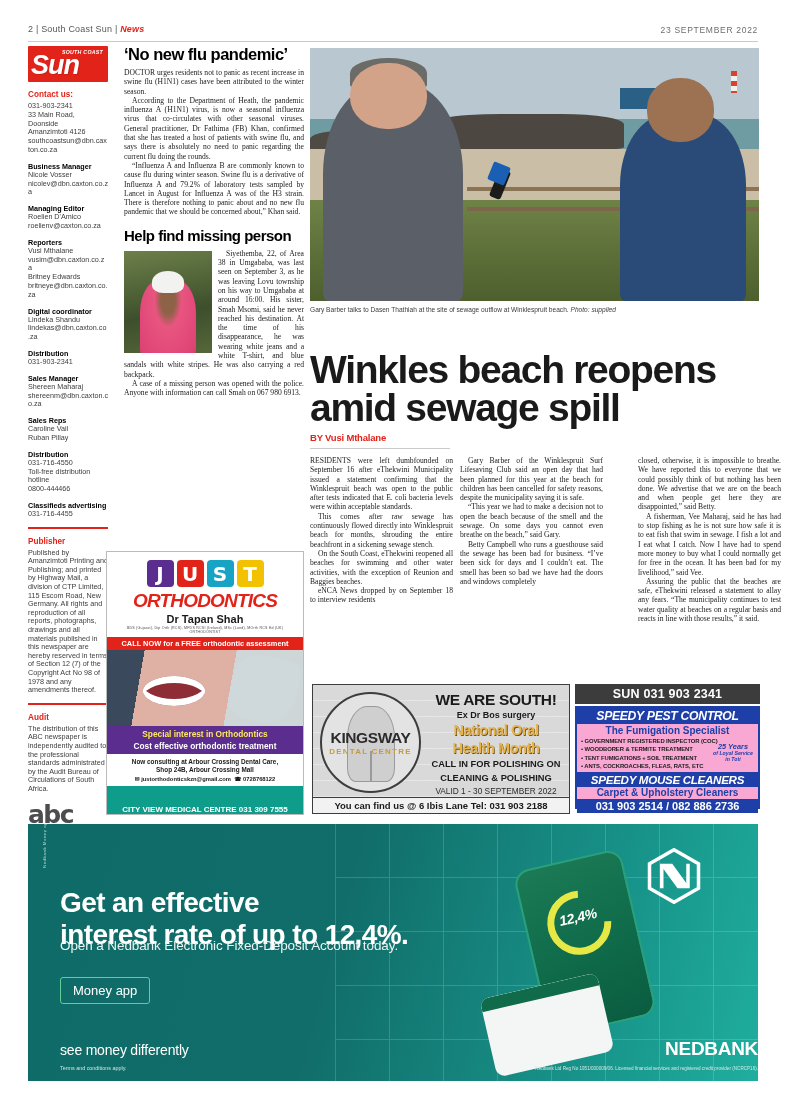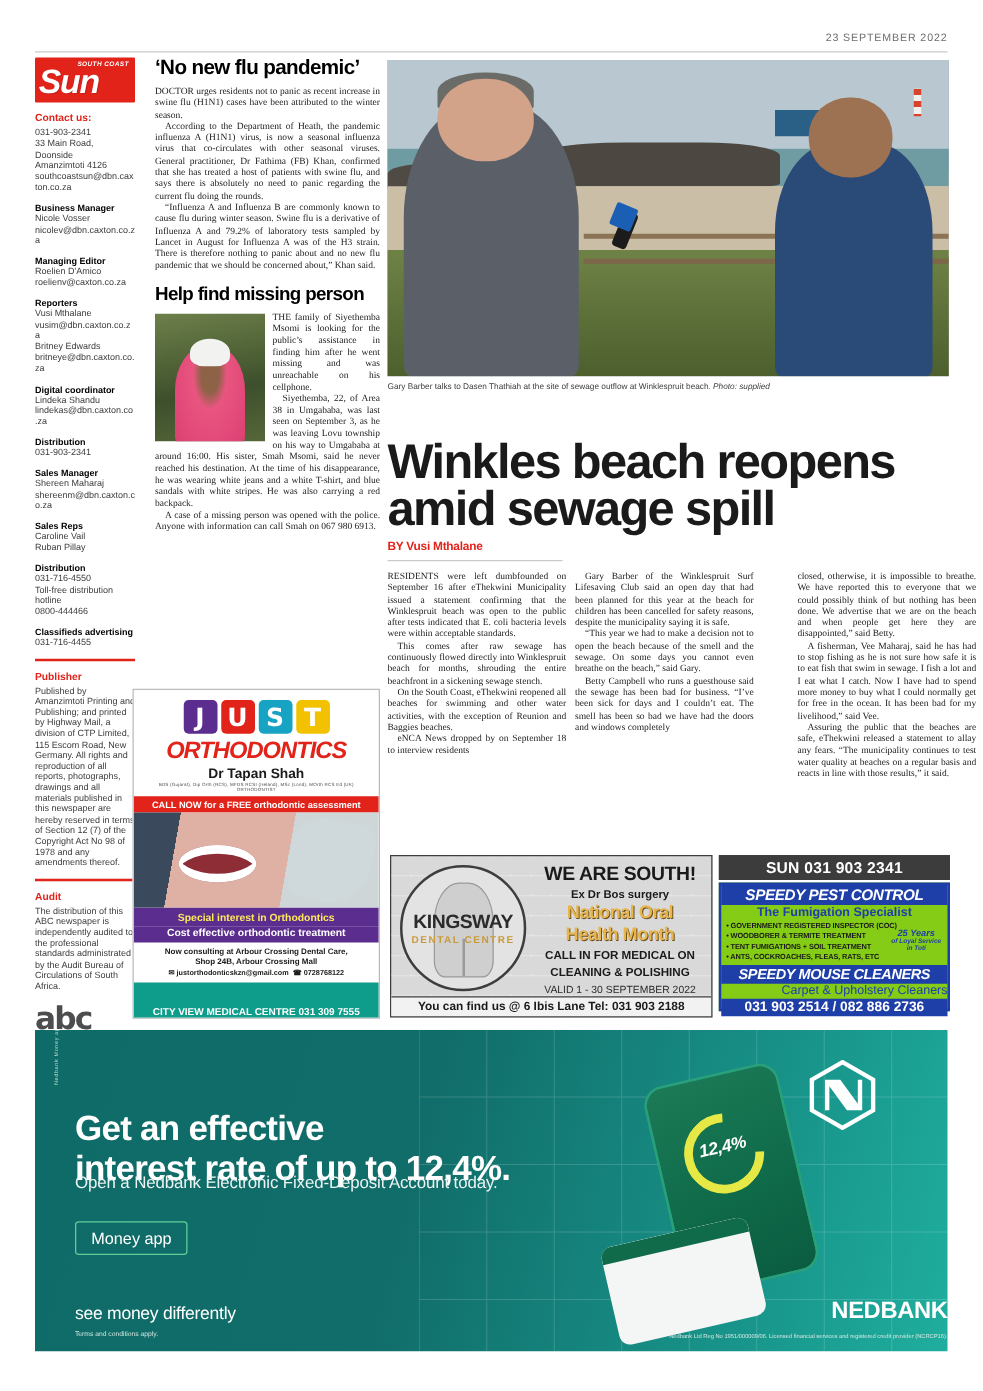--- a/index.html
+++ b/index.html
@@ -213,37 +213,37 @@
     border-top:1.5px solid #3d3d3d; text-align:center;
     font-size:9.5px; font-weight:bold; color:#1a1a1a; padding:2px 0;
   }
 
   
   .pestad { position:absolute; left:575px; top:684px; width:185px; height:130px; }
   .pest-sun {
     background:#3c3c3c; color:#fff; text-align:center;
     font-size:12.5px; font-weight:bold; padding:3px 0; letter-spacing:0.2px;
   }
-  .pest-box { border:2px solid #1f3fa8; background:#84cc16; margin-top:2px; height:103px; position:relative; }
+  .pest-box { border:2px solid #1f3fa8; background:#f9a8d4; margin-top:2px; height:103px; position:relative; }
   .pest-t1 {
     background:#1f3fa8; color:#fff; text-align:center; font-style:italic;
     font-weight:bold; font-size:12.2px; padding:1px 0; letter-spacing:-0.3px;
   }
   .pest-t2 { color:#1f3fa8; text-align:center; font-weight:bold; font-size:10px; margin:1px 0; }
   .pest-li { color:#1a1a1a; font-weight:bold; font-size:5.9px; padding-left:4px; line-height:8.3px; letter-spacing:-0.1px; }
   .pest-badge {
     position:absolute; right:4px; top:36px; width:42px; text-align:center;
     color:#1f3fa8; font-size:5.2px; font-weight:bold; font-style:italic; line-height:6px;
   }
   .pest-badge .yrs { font-size:7.4px; }
   .pest-t3 {
     background:#1f3fa8; color:#fff; text-align:center; font-style:italic;
     font-weight:bold; font-size:11.6px; padding:1px 0; letter-spacing:-0.3px; margin-top:2px;
   }
-  .pest-t4 { color:#1f3fa8; text-align:right; font-weight:normal; font-size:10px; }
+  .pest-t4 { color:#1f3fa8; text-align:center; font-weight:bold; font-size:10px; }
   .pest-t5 {
     background:#1f3fa8; color:#fff; text-align:center; font-weight:bold;
     font-size:11px; padding:1px 0; margin-top:1px;
   }
 
   
   .nedbank {
     position:absolute; left:28px; top:824px; width:730px; height:257px;
     background:linear-gradient(105deg,#0f6b67 0%,#116d69 42%,#18948a 78%,#1fae9e 100%);
     overflow:hidden;
@@ -300,20 +300,27 @@
     font-weight:bold; letter-spacing:-0.3px;
   }
   .nb-reg { position:absolute; right:28px; top:1066px; color:#d5e8e5; font-size:4.6px; text-align:right; }
 </style>
 </head>
 <body>
 
 <div class="page">
 
   <div class="topbar">
+    <div class="folio">
+      <span>2</span>
+      <span> | </span>
+      <span>South Coast Sun</span>
+      <span> | </span>
+      <span class="sec">News</span>
+    </div>
     <div class="topdate">23 SEPTEMBER 2022</div>
   </div>
   <div class="toprule"></div>
 
   <div class="sidebar">
     <div class="sunlogo">
       <div class="word">Sun</div>
       <div class="sc">SOUTH COAST</div>
     </div>
 
@@ -371,21 +378,20 @@
     <h2 class="kicker-h">‘No new flu pandemic’</h2>
     <div class="serif-body" id="flu-body">
         <p class="first">DOCTOR urges residents not to panic as recent increase in swine flu (H1N1) cases have been attributed to the winter season.</p>
         <p>According to the Department of Heath, the pandemic influenza A (H1N1) virus, is now a seasonal influenza virus that co-circulates with other seasonal viruses. General practitioner, Dr Fathima (FB) Khan, confirmed that she has treated a host of patients with swine flu, and says there is absolutely no need to panic regarding the current flu doing the rounds.</p>
         <p>“Influenza A and Influenza B are commonly known to cause flu during winter season. Swine flu is a derivative of Influenza A and 79.2% of laboratory tests sampled by Lancet in August for Influenza A was of the H3 strain. There is therefore nothing to panic about and no new flu pandemic that we should be concerned about,” Khan said.</p>
       </div>
 
     <h2 class="sub-h">Help find missing person</h2>
     <div class="serif-body" id="missing-body">
       <div class="missing-photo"></div>
-    <p class="first">THE family of Siyethemba Msomi is looking for the public’s assistance in finding him after he went missing and was unreachable on his cellphone.</p>
         <p>Siyethemba, 22, of Area 38 in Umgababa, was last seen on September 3, as he was leaving Lovu township on his way to Umgababa at around 16:00. His sister, Smah Msomi, said he never reached his destination. At the time of his disappearance, he was wearing white jeans and a white T-shirt, and blue sandals with white stripes. He was also carrying a red backpack.</p>
         <p>A case of a missing person was opened with the police. Anyone with information can call Smah on 067 980 6913.</p>
       </div>
   </div>
 
   <div class="ortho-ad">
     <div class="ortho-just">
       <div class="jblk jb1">J</div>
       <div class="jblk jb2">U</div>
       <div class="jblk jb3">S</div>
@@ -464,21 +470,21 @@
     <div class="kw-circle">
       <div class="kw-tooth"></div>
       <div class="kw-name">KINGSWAY</div>
       <div class="kw-sub">DENTAL CENTRE</div>
     </div>
     <div class="kw-right">
       <div class="kw-open">WE ARE SOUTH!</div>
       <div class="kw-ex">Ex Dr Bos surgery</div>
       <div class="kw-nat">National Oral</div>
       <div class="kw-nat">Health Month</div>
-      <div class="kw-call">CALL IN FOR MEDICAL ON</div>
+      <div class="kw-call">CALL IN FOR POLISHING ON</div>
       <div class="kw-call">CLEANING &amp; POLISHING</div>
       <div class="kw-valid">VALID 1 - 30 SEPTEMBER 2022</div>
     </div>
     <div class="kw-bottom">You can find us @ 6 Ibis Lane Tel: 031 903 2188</div>
   </div>
 
   <div class="pestad">
     <div class="pest-sun">SUN 031 903 2341</div>
     <div class="pest-box">
       <div class="pest-t1">SPEEDY PEST CONTROL</div>

